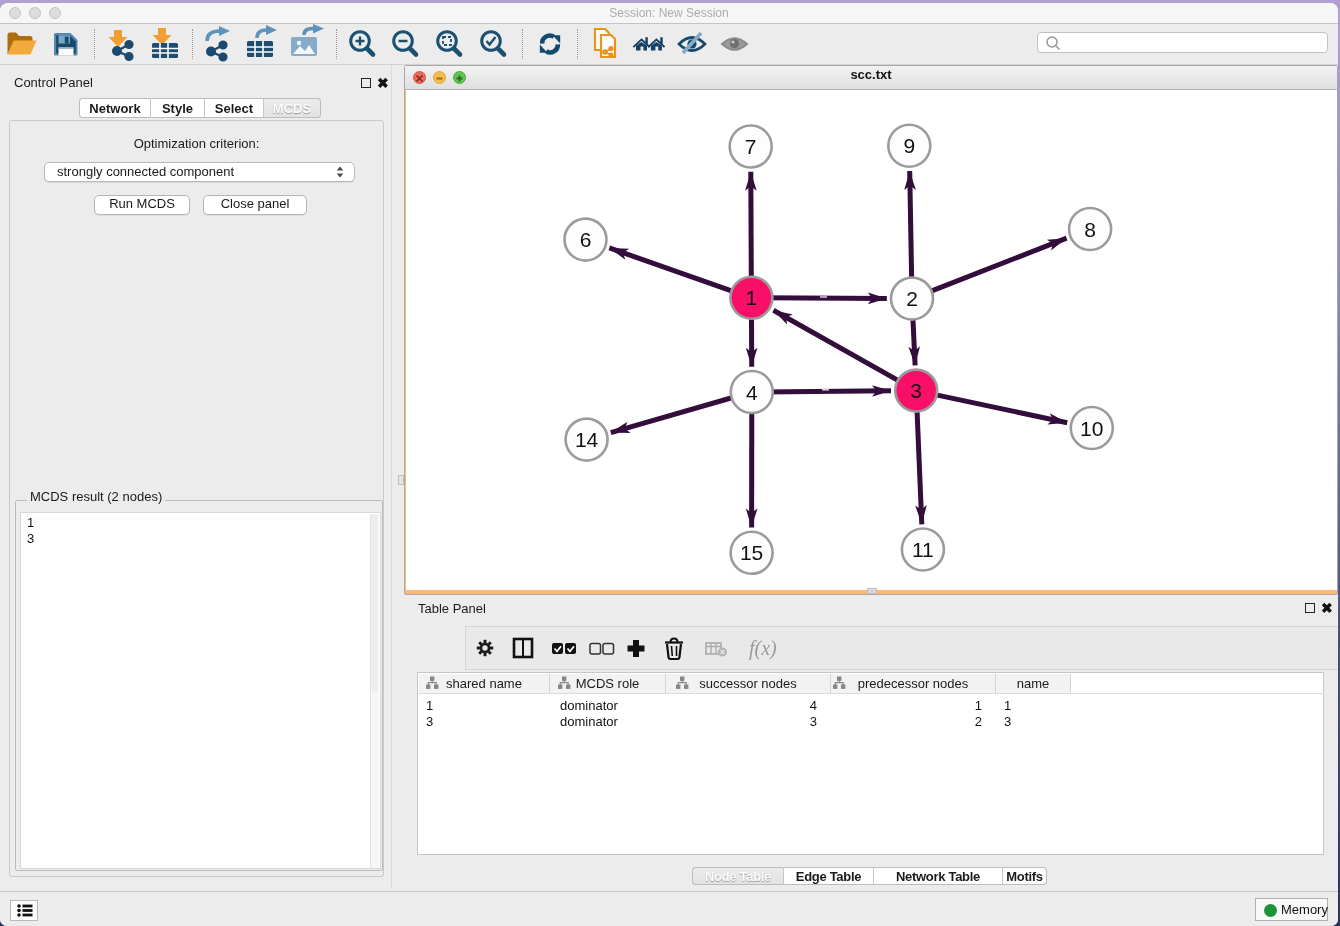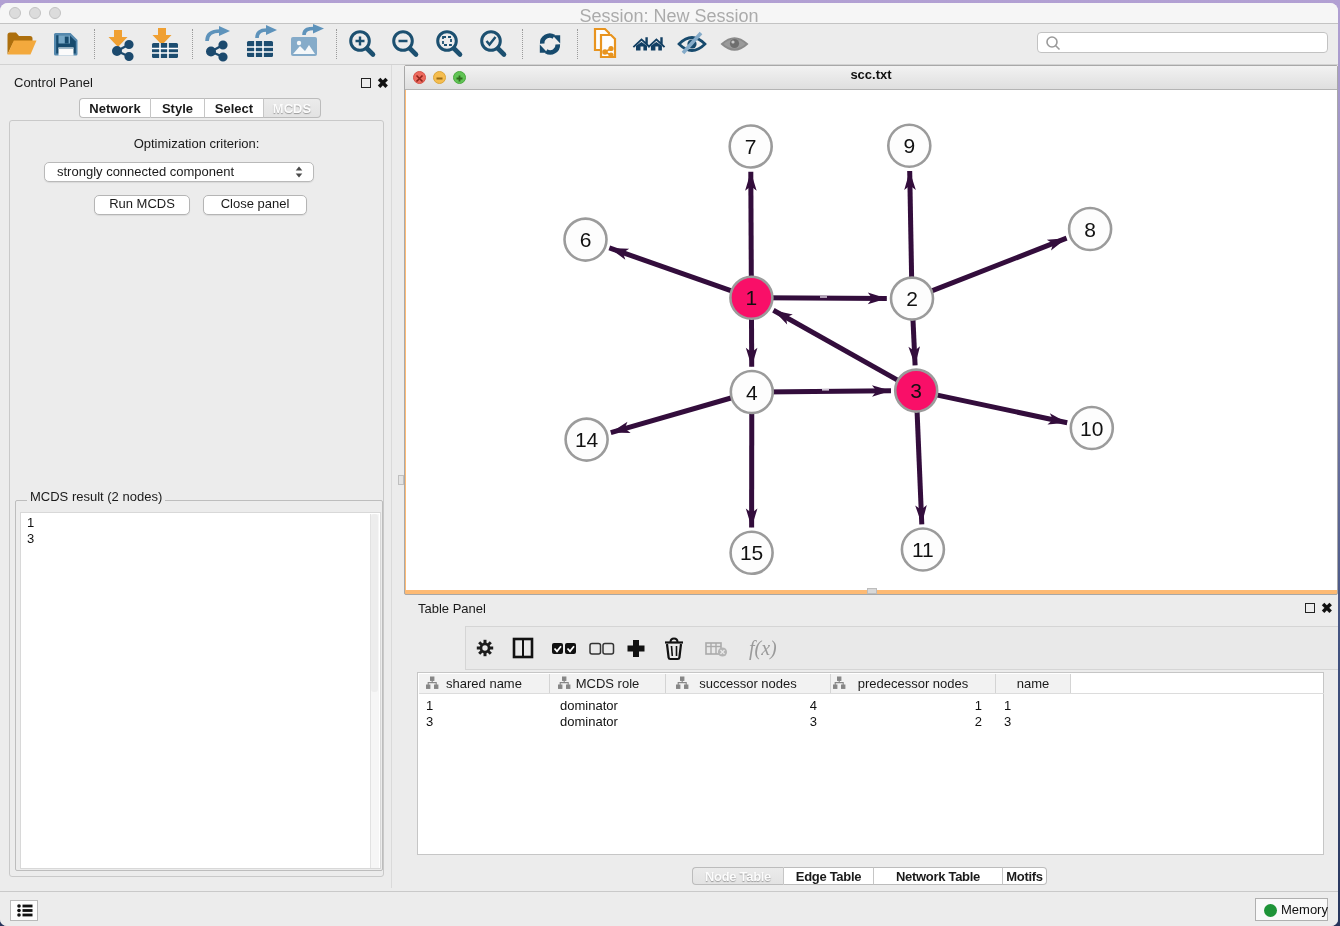--- a/index.html
+++ b/index.html
@@ -7,21 +7,21 @@
 body { -webkit-font-smoothing:antialiased; background:linear-gradient(180deg,#b2a0d3 0%, #8c8aba 30%, #41517f 70%, #27355c 100%);
   font-family:"Liberation Sans",sans-serif; }
 #win { position:absolute; left:0; top:3px; width:1338px; height:923px;
   background:#ececec; border-radius:8px 8px 7px 7px; overflow:hidden; }
 
 #titlebar { position:absolute; left:0; top:0; width:100%; height:21px;
   background:#f6f6f6; border-bottom:1px solid #c3c3c3; }
 .tl { position:absolute; top:4px; width:12px; height:12px; border-radius:50%;
   background:#dcdcdc; border:1px solid #c2c2c2; }
 #title-text { position:absolute; top:3px; left:0; width:100%; text-align:center;
-  font-size:18px; color:#ababab; }
+  font-size:12px; color:#ababab; }
 
 #toolbar { position:absolute; left:0; top:21px; width:100%; height:41px;
   background:#ececec; border-bottom:1px solid #d2d2d2; }
 .tsep { position:absolute; top:5px; height:30px; width:0;
   border-left:1px dotted #9a9a9a; }
 #searchbox { position:absolute; left:1037px; top:8px; width:291px; height:21px;
   background:#fff; border:1px solid #c2c2c2; border-radius:4px; }
 
 #cpanel { position:absolute; left:0; top:66px; width:392px; height:825px; }
 #cp-title { position:absolute; left:14px; top:6px; font-size:13px; color:#1a1a1a; }
@@ -32,21 +32,21 @@
 .tabbar { position:absolute; display:flex; height:20px; }
 .tab { height:20px; line-height:19px; font-size:13px; font-weight:bold; text-align:center;
   background:#fff; border-top:1px solid #bcbcbc; border-bottom:1px solid #bcbcbc;
   border-right:1px solid #c6c6c6; color:#1a1a1a; }
 .tab.first { border-left:1px solid #bcbcbc; border-radius:4px 0 0 4px; }
 .tab.last { border-radius:0 4px 4px 0; border-right:1px solid #bcbcbc; }
 .tab.sel { background:linear-gradient(180deg,#ebebeb,#e3e3e3); color:#fcfcfc;
   text-shadow:0 1px 1px #9a9a9a; }
 #opt-label { position:absolute; left:9px; top:67px; width:375px; text-align:center;
   font-size:13px; color:#1a1a1a; }
-#dropdown { position:absolute; left:44px; top:93px; width:270px; height:20px;
+#dropdown { position:absolute; left:44px; top:93px; width:311px; height:20px;
   background:#fff; border:1px solid #b9b9b9; border-radius:5px;
   font-size:13px; line-height:18px; padding-left:12px; color:#1a1a1a;
   box-shadow:0 1px 1px rgba(0,0,0,0.08); }
 .btn { position:absolute; height:20px; background:#fff; border:1px solid #b5b5b5;
   border-radius:5px; font-size:13px; text-align:center; line-height:16px; color:#1a1a1a;
   box-shadow:0 1px 1px rgba(0,0,0,0.08); }
 #mcds-group { position:absolute; left:15px; top:431px; width:368px; height:371px;
   border:1px solid #bdbdbd; border-radius:2px; }
 #mcds-label { position:absolute; left:11px; top:-12px; line-height:15px; background:#ececec;
   padding:0 3px; font-size:13px; color:#1a1a1a; }

